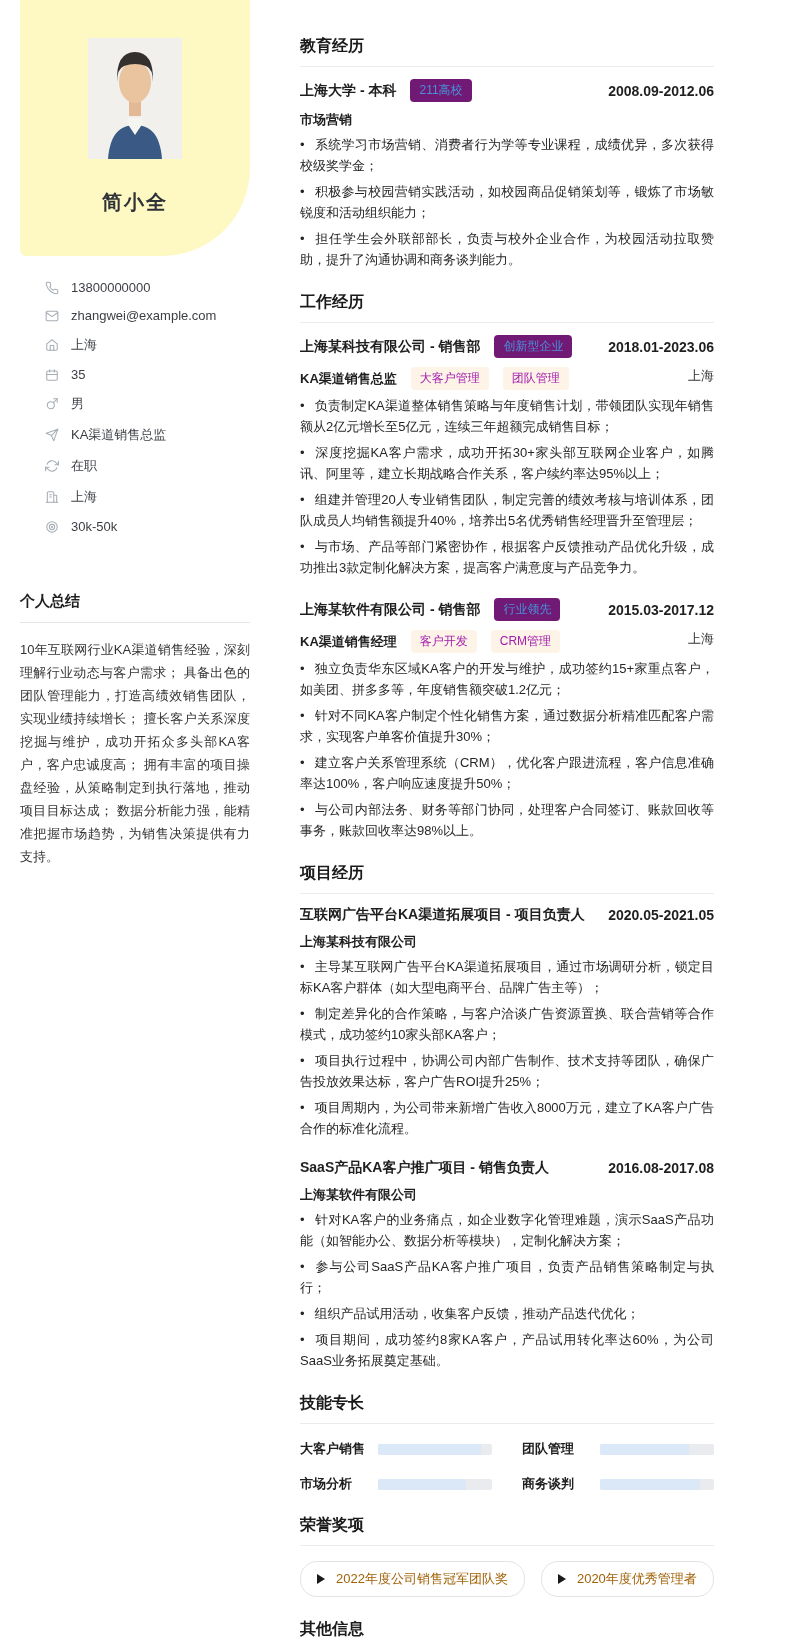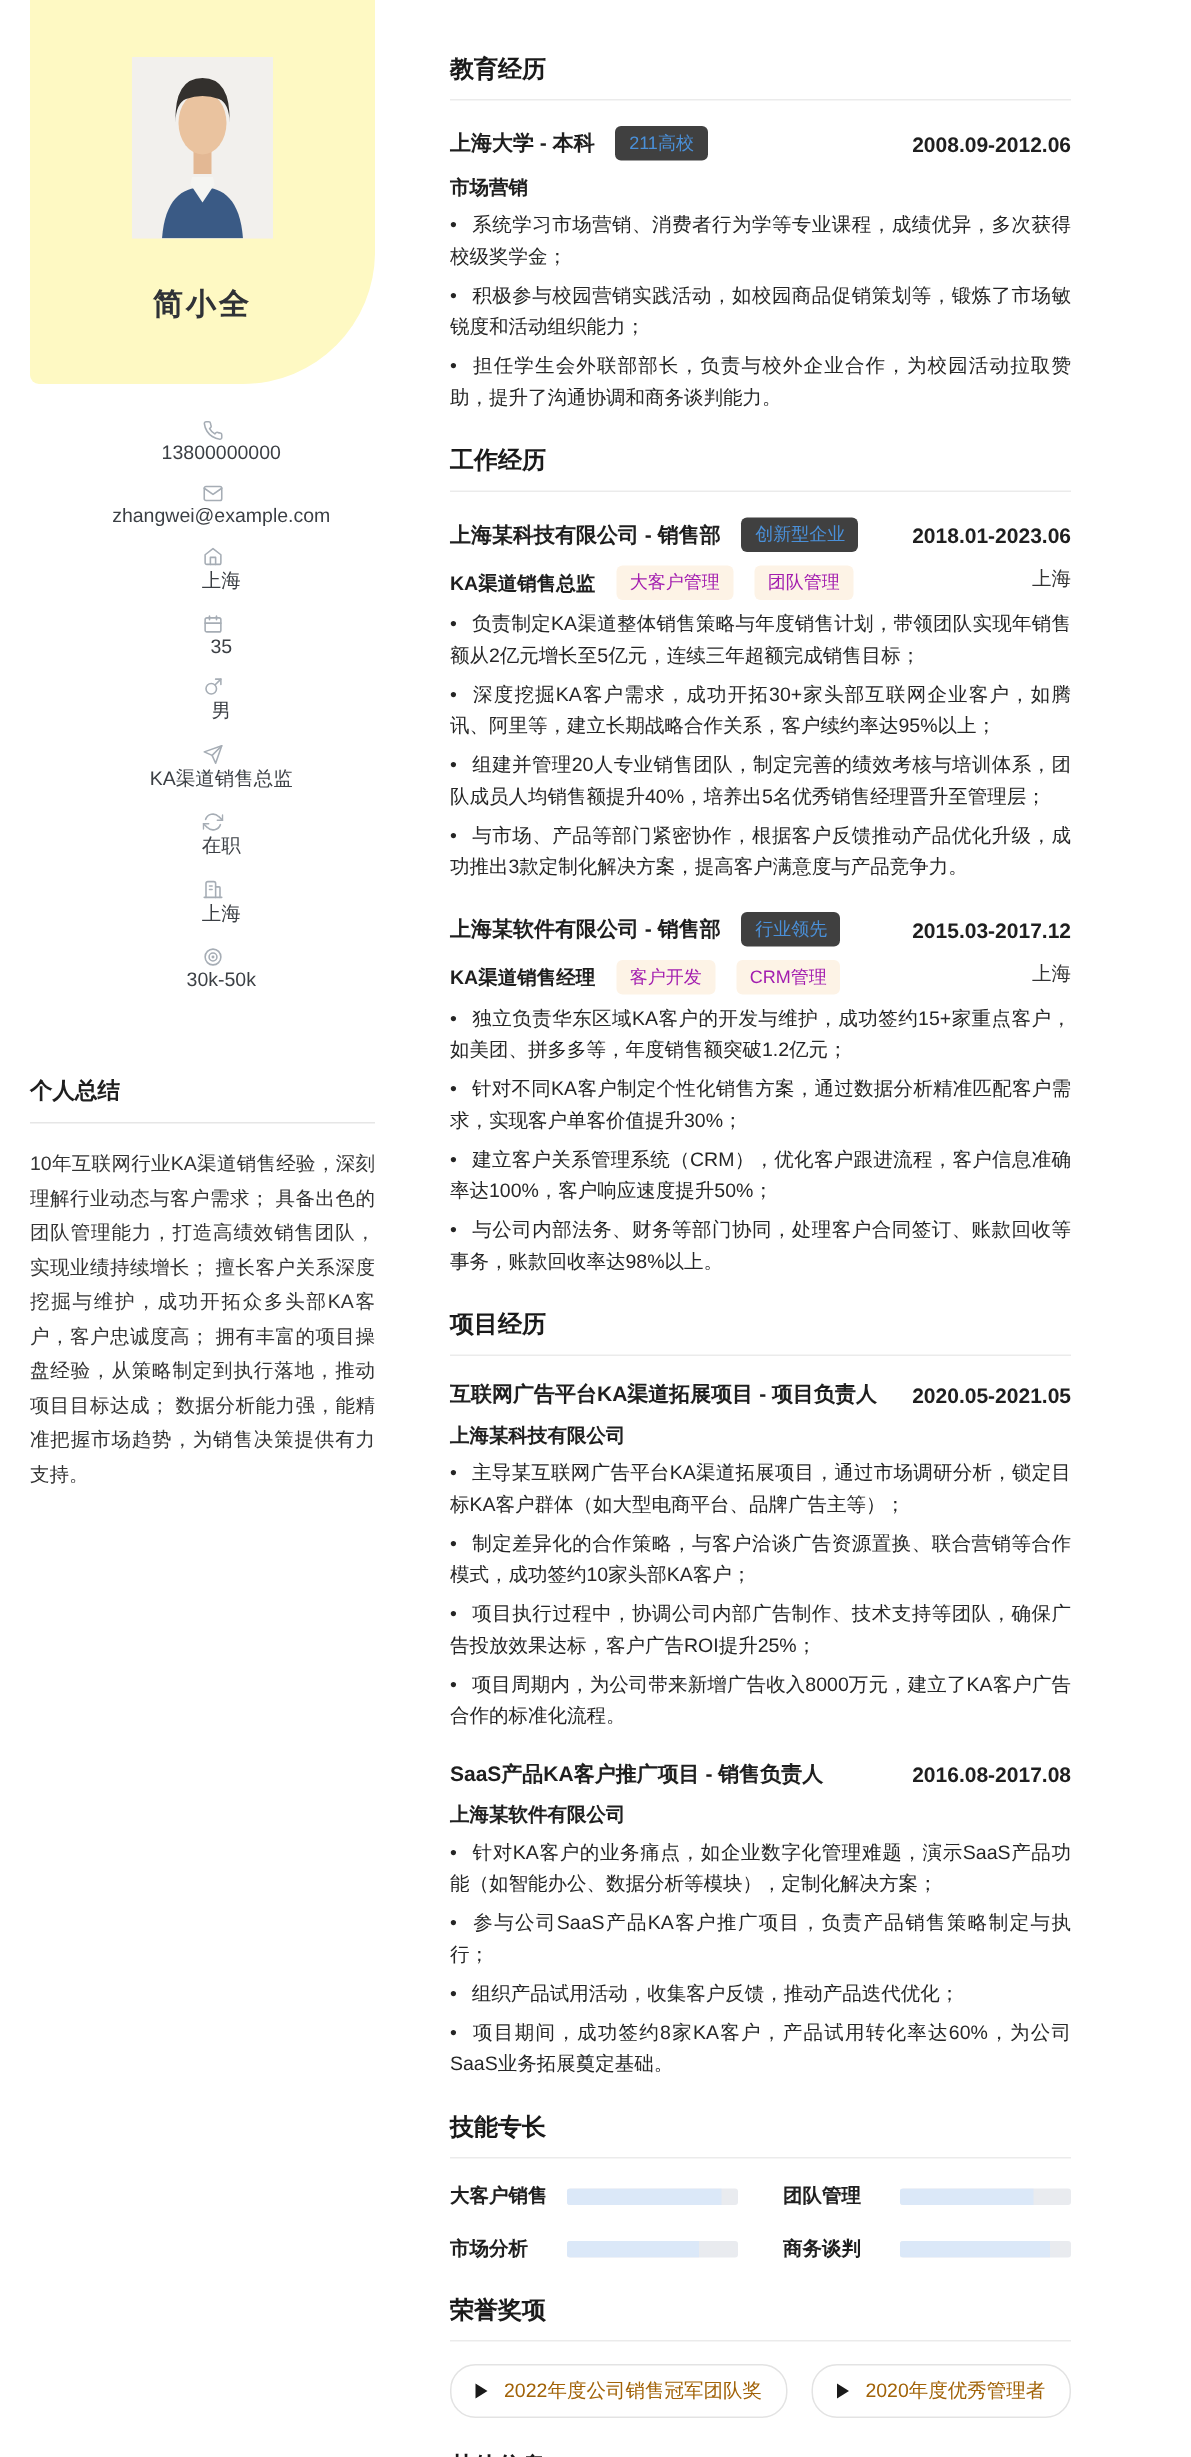--- a/index.html
+++ b/index.html
@@ -17,21 +17,21 @@
     background:#fef9c3; border-radius:0 0 88px 6px;
     padding:38px 0 40px 0; text-align:center;
   }
   .photo {
     width:94px; height:121px; margin:0 auto; overflow:hidden;
     background:#f2f0ed;
   }
   .name { margin-top:30px; font-size:20px; font-weight:700; color:#2f3237; letter-spacing:2px; }
 
   .contacts { margin-top:24px; padding-left:25px; }
-  .contact-row { display:flex; align-items:center; margin-bottom:13px;flex-direction:column; }
+  .contact-row { display:flex; align-items:center; margin-bottom:13px; }
   .ci { width:14px; height:14px; margin-right:12px; flex-shrink:0; display:inline-flex; }
   .ci svg { width:14px; height:14px; stroke:#a6adb5; fill:none; stroke-width:1.8; stroke-linecap:round; stroke-linejoin:round; }
   .ct { font-size:13px; color:#3b3f44; }
 
   .summary-block { margin-top:58px; }
   .side-title {
     font-size:15px; font-weight:700; color:#1f1f1f;
     padding-bottom:11px; border-bottom:1px solid #e6e6e6;
   }
   .summary-text {
@@ -40,34 +40,34 @@
   }
 
   
   .main { flex:1; margin-left:50px; margin-right:80px; padding-top:36px; }
   .sec { margin-top:22px; }
   .sec:first-child { margin-top:0; }
   .sec-title {
     font-size:16px; font-weight:700; color:#1a1a1a;
     padding-bottom:9px; border-bottom:1px solid #ebebeb;
   }
-  .entry { margin-top:17px; }
+  .entry { margin-top:7px; }
   .entry + .entry { margin-top:20px; }
   .entry-head { display:flex; justify-content:space-between; align-items:center; margin-top:12px; }
   .eh-left { display:flex; align-items:center; }
   .eh-title { font-size:14px; font-weight:700; color:#1f1f1f; }
   .eh-period { font-size:14px; font-weight:700; color:#1f1f1f; }
   .sub-head { display:flex; justify-content:space-between; align-items:flex-start; margin-top:9px; }
   .sub-title { font-size:13px; font-weight:700; color:#1f1f1f; }
   .sub-loc { font-size:13px; font-weight:500; color:#333; }
   .tag {
     display:inline-block; margin-left:14px; font-size:12px; font-weight:400;
     padding:3px 9px; border-radius:4px; white-space:nowrap;
   }
-  .tag.blue { color:#4a90d9; background:#404040; }
+  .tag.blue { color:#4a90d9; background:#701a75; }
   .tag.orange { color:#a21caf; background:#fdf3e6; }
 
   .bullets { margin-top:4px; }
   .bl { font-size:13px; line-height:21px; margin:5px 0; color:#262626; text-align:justify; }
   .bl::before { content:"•"; padding-right:10px; }
 
   
   .skills-grid { display:grid; grid-template-columns:1fr 1fr; column-gap:30px; row-gap:17px; margin-top:16px; }
   .skill { display:flex; align-items:center; }
   .sk-label { width:78px; flex-shrink:0; font-size:13px; font-weight:700; color:#1f1f1f; }

